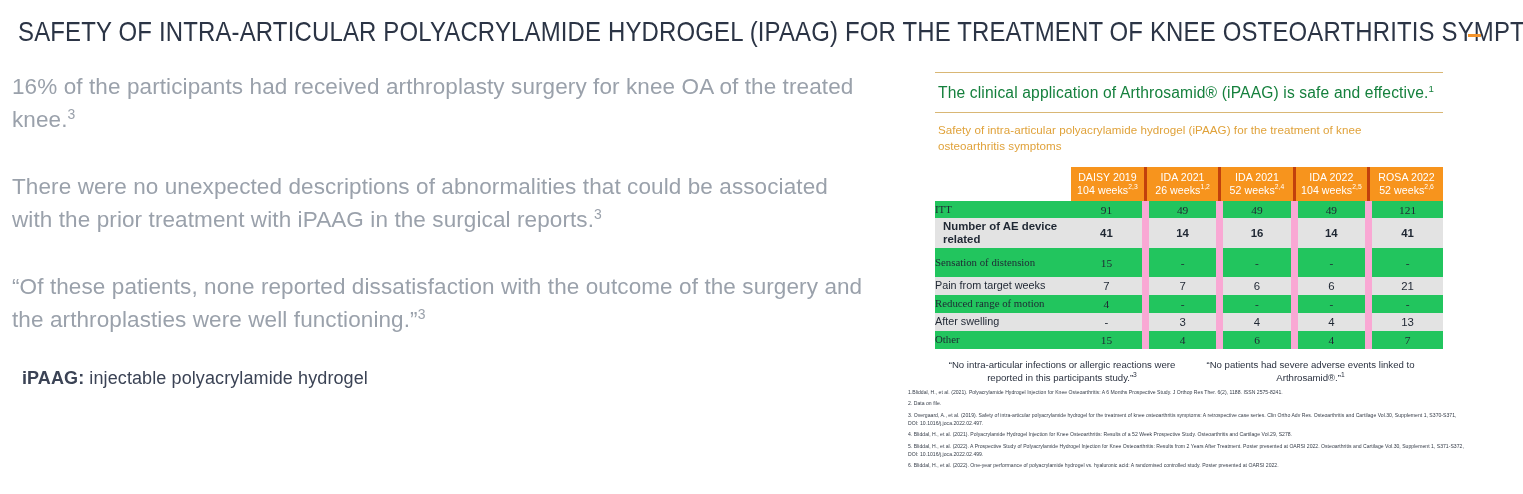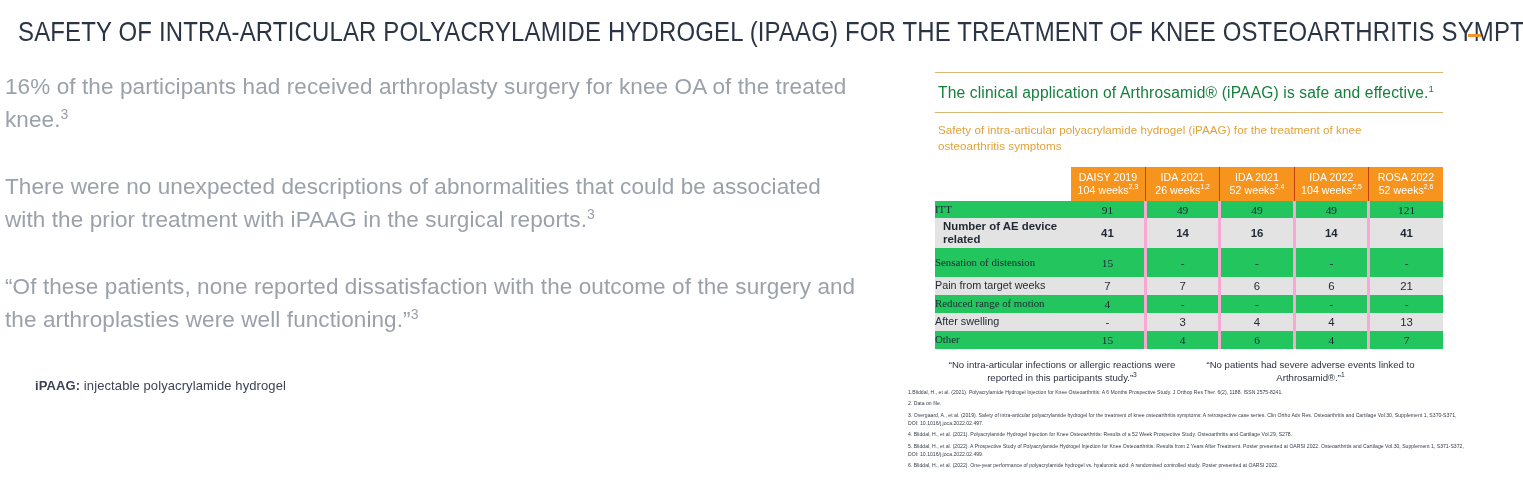--- a/index.html
+++ b/index.html
@@ -38,45 +38,44 @@
     right: 42px;
     top: 34px;
     width: 13px;
     height: 3px;
     background: #f3932b;
   }
 
   
   .left-col {
     position: absolute;
-    left: 5px;
+    left: 12px;
     top: 70px;
     width: 860px;
   }
   .body-para {
     font-size: 22.5px;
     line-height: 33px;
     color: #9aa1ab;
     font-weight: 400;
     margin: 0 0 34px 0;
     letter-spacing: 0.1px;
   }
   .body-para sup {
     font-size: 0.62em;
     vertical-align: super;
     line-height: 0;
   }
   .abbrev {
     position: absolute;
     left: 22px;
-    top: 378px;
-    font-size: 13px;
+    top: 368px;
+    font-size: 18px;
     color: #3b4355;
     letter-spacing: 0.1px;
-    margin-left: 13px;
   }
   .abbrev b { font-weight: 700; }
 
   
   .right-panel {
     position: absolute;
     left: 900px;
     top: 72px;
     width: 610px;
     height: 410px;
@@ -125,41 +124,41 @@
   }
   th.corner { width: 136px; background: #ffffff; border: none; }
   th.study {
     background: #f7941d;
     color: #ffffff;
     font-size: 10.6px;
     line-height: 13px;
     text-align: center;
     vertical-align: middle;
     padding: 5px 1px 6px 1px;
-    border-right: 1px solid #c2410c;
+    border-right: 3px solid #c2410c;
     height: 34px;
     letter-spacing: 0.05px;
   }
   th.study:last-child { border-right: none; }
   th.study sup { font-size: 0.64em; vertical-align: super; line-height: 0; }
 
   td.rowlabel {
     font-size: 10.8px;
     line-height: 13.5px;
     color: #1f2733;
     padding: 3px 4px 3px 3px;
     text-align: left;
     vertical-align: middle;
   }
   td.val {
     font-size: 11.4px;
     color: #1f2733;
     text-align: center;
     vertical-align: middle;
-    border-right: 3px solid #f9a8d4;
+    border-right: 7px solid #f9a8d4;
   }
   td.val:last-child { border-right: none; }
   tr.shade td { background: #e3e3e3; }
   tr.plain td { background: #22c55e; font-family: Liberation Serif, serif; }
   tr.bold td { font-weight: 700; }
   tr.bold td.rowlabel { font-weight: 700; font-size: 11.4px; padding-left: 8px; }
   tr.r-itt td { height: 17px; }
   tr.r-ae td { height: 30px; }
   tr.r-sens td { height: 29px; }
   tr.r-pain td, tr.r-rom td, tr.r-joint td, tr.r-other td { height: 18px; }

